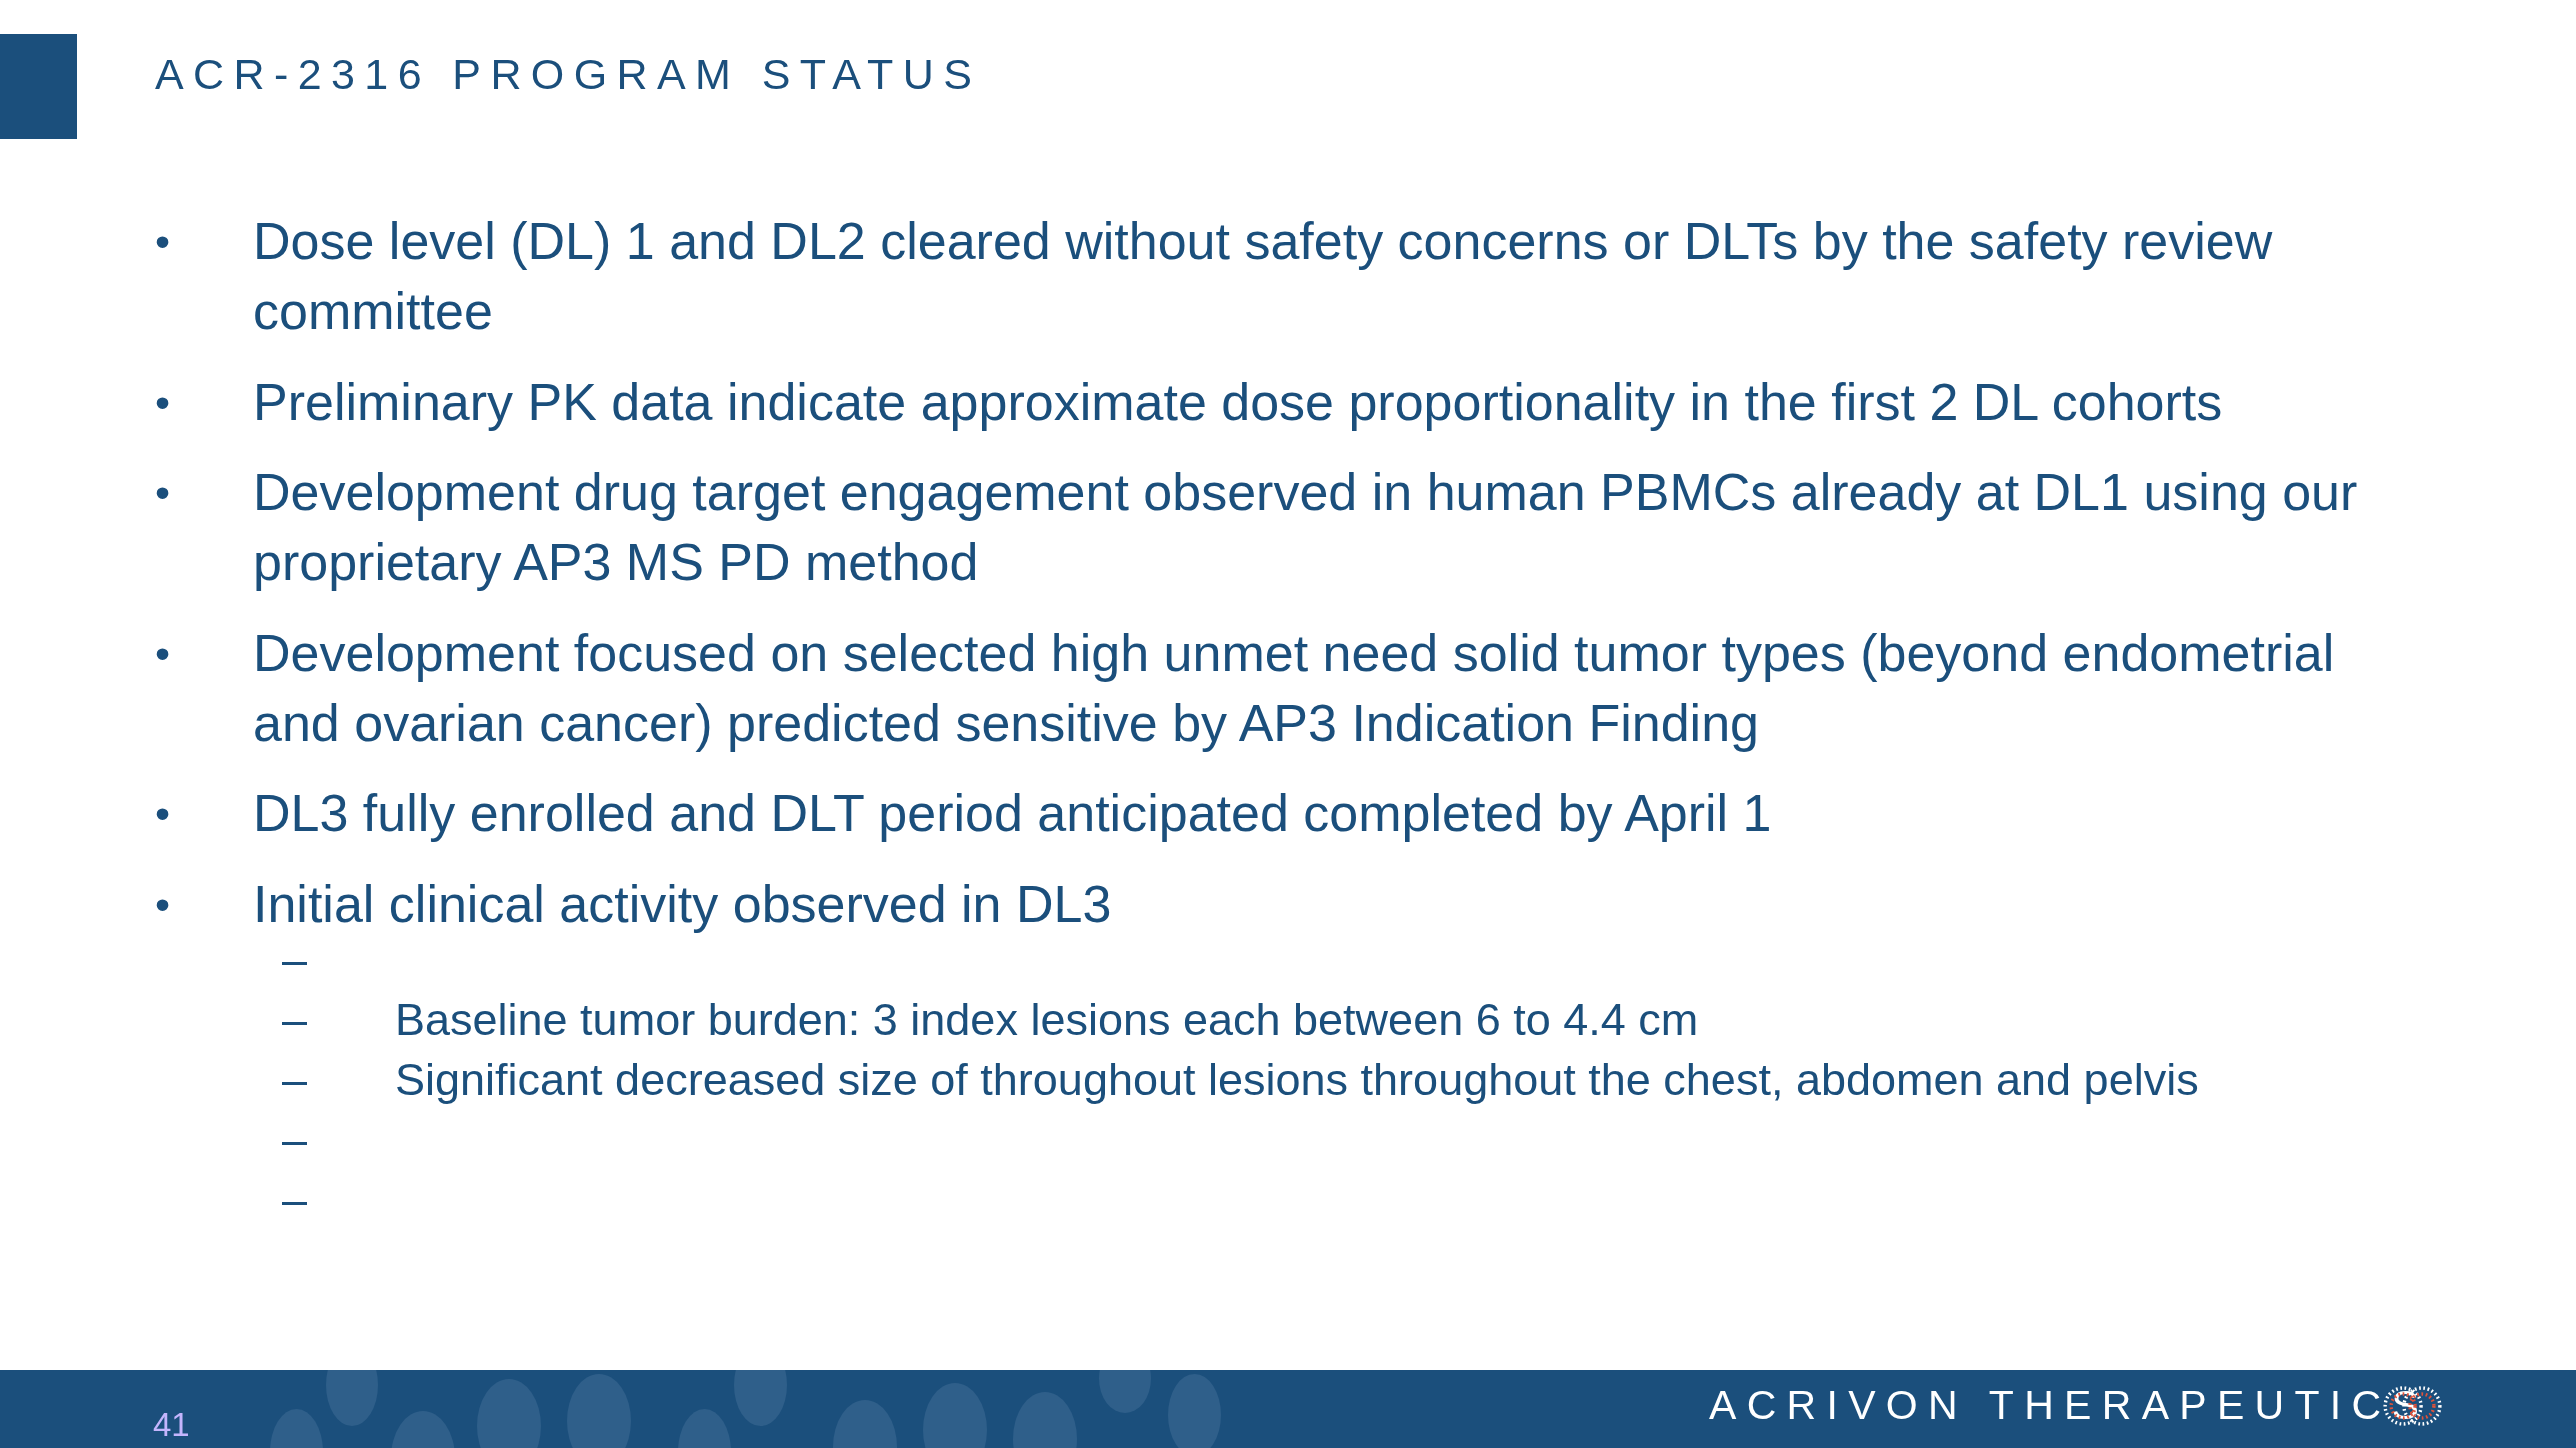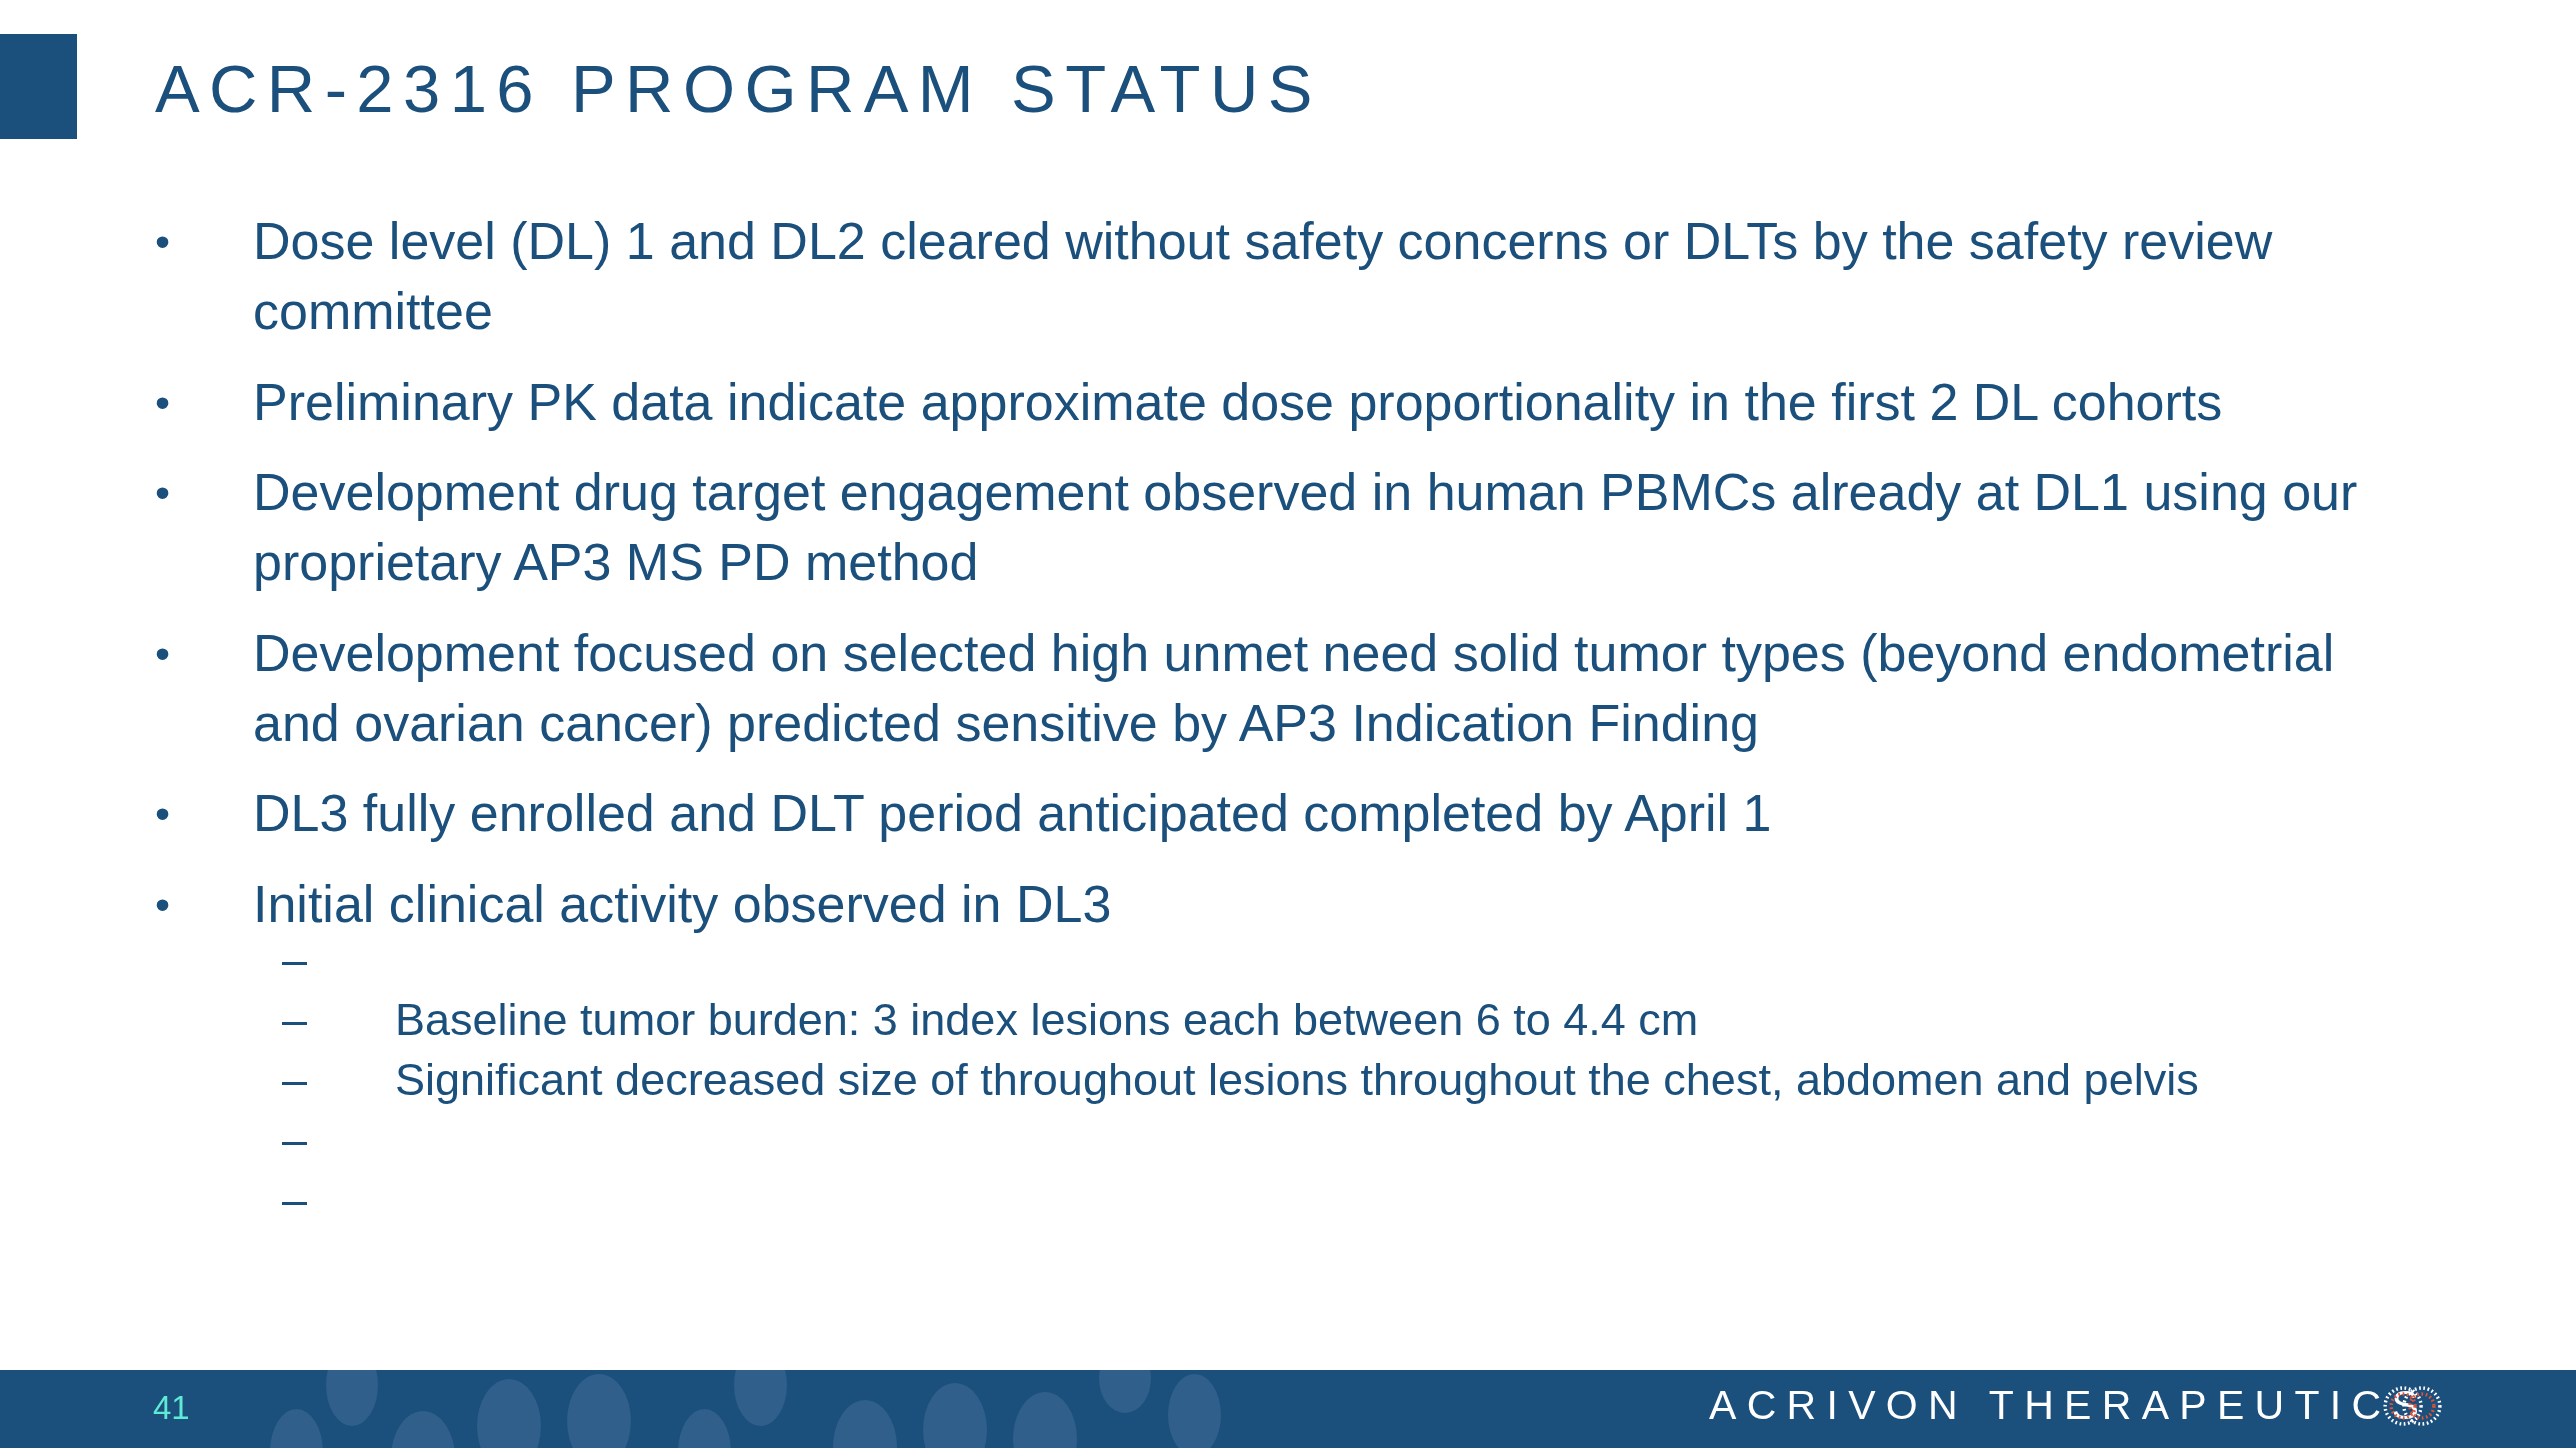--- a/index.html
+++ b/index.html
@@ -1,29 +1,29 @@
 <!DOCTYPE html>
 <html style="font-size:13.7px"><head>
 <meta charset="utf-8">
 <style>
   html, body { margin:0; padding:0; }
   body { width:2576px; height:1449px; position:relative; background:#ffffff; overflow:hidden;
          font-family:"Liberation Sans", sans-serif; color:#1b4f7c; }
   .title-bar { position:absolute; left:0; top:34px; width:77px; height:105px; background:#1b4f7c; }
-  .title { position:absolute; left:155px; top:50px; font-size:67px; letter-spacing:9.4px; color:#1b4f7c; font-weight:400; white-space:nowrap; }
+  .title { position:absolute; left:155px; top:50px; font-size:43px; letter-spacing:9.4px; color:#1b4f7c; font-weight:400; white-space:nowrap; }
   .bullets { position:absolute; left:155px; top:206px; width:2250px; }
   .bullet { display:flex; margin-bottom:20.6px; font-size:52px; line-height:70px; }
   .bullet .dot { width:98px; flex:none; font-size:43px; }
   .bullet .txt { flex:1; }
   .subs { margin-left:98px; margin-top:-8.6px; }
   .sub { display:flex; font-size:45px; line-height:60px; }
   .sub .dash { width:113px; flex:none; padding-left:127px; box-sizing:content-box; }
   .footer { position:absolute; left:0; top:1370px; width:2576px; height:78px; background:#1b4f7c; overflow:hidden; }
   .bubble { position:absolute; border-radius:50%; background:#2f5f8a; }
-  .page-num { position:absolute; left:153px; top:19px; font-size:33px; color:#5eead4; }
+  .page-num { position:absolute; left:153px; top:36px; font-size:33px; color:#c4b5fd; }
   .brand { position:absolute; left:1709px; top:12px; font-size:41px; letter-spacing:10.3px; color:#ffffff; white-space:nowrap; }
   .logo { position:absolute; left:2380px; top:10.3px; width:65px; height:52px; }
 </style>
 </head>
 <body>
 
 <div class="title-bar"></div>
 <div class="title">ACR-2316 PROGRAM STATUS</div>
 
 <div class="bullets">

